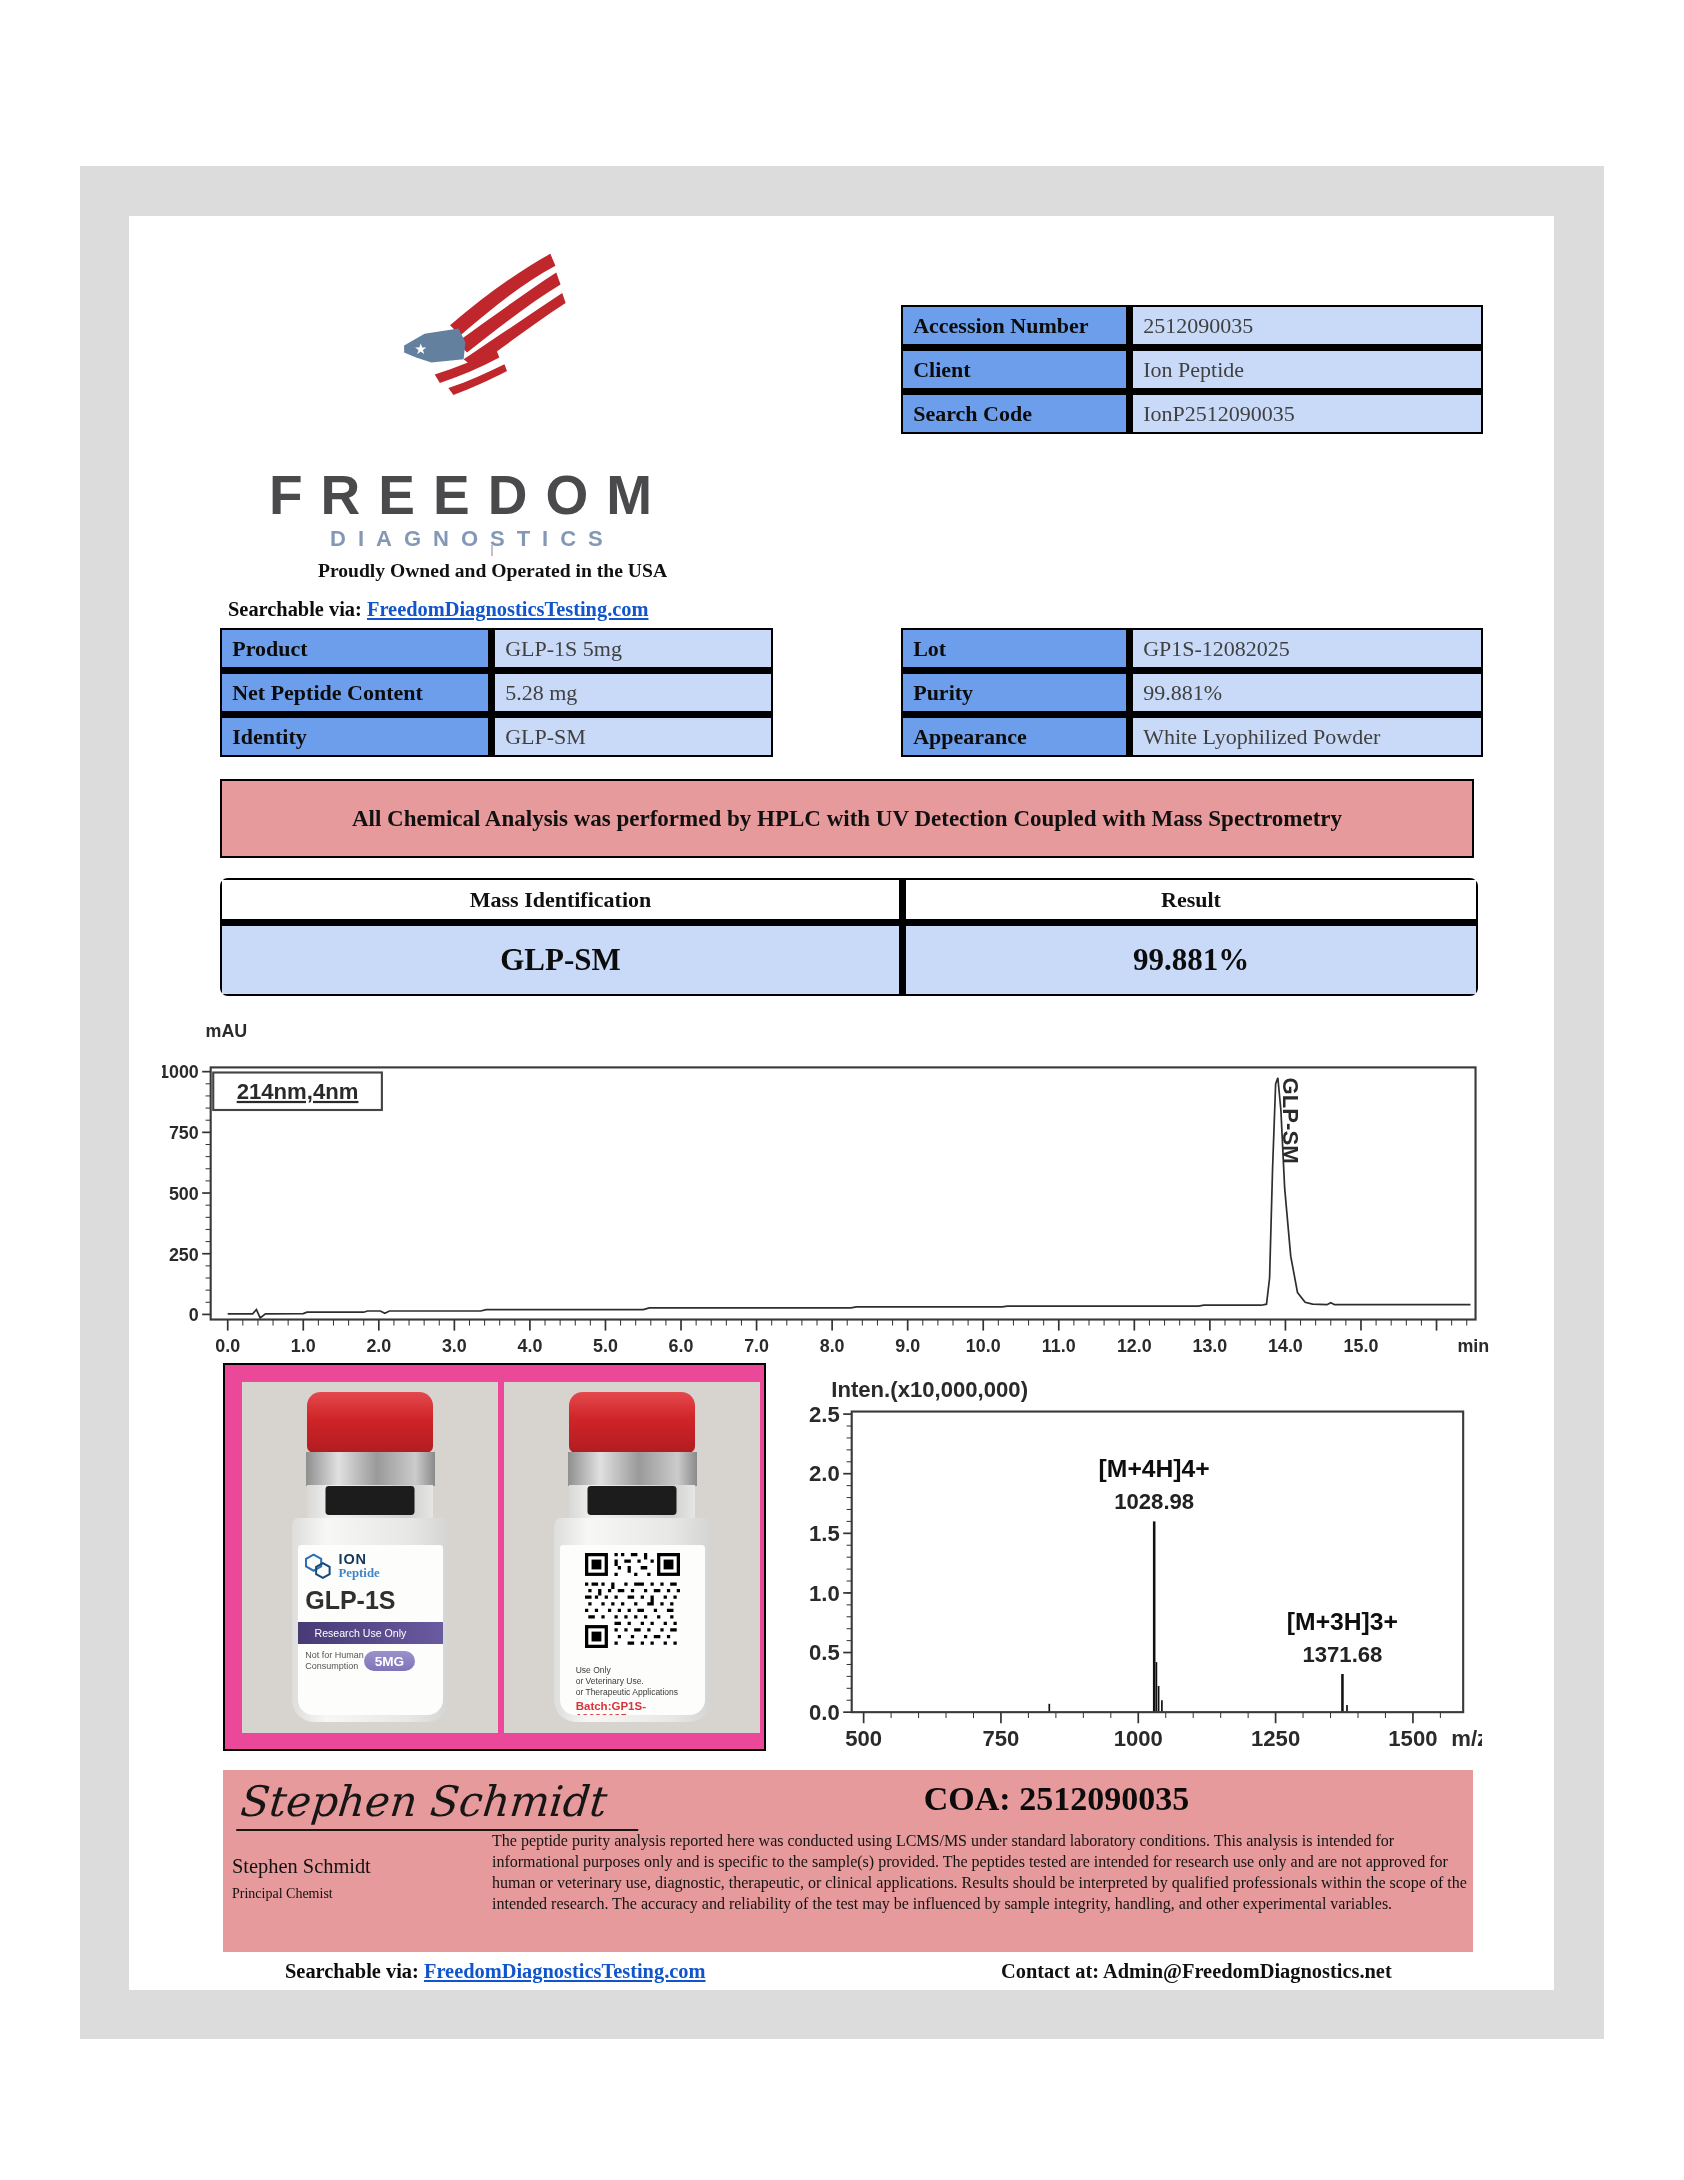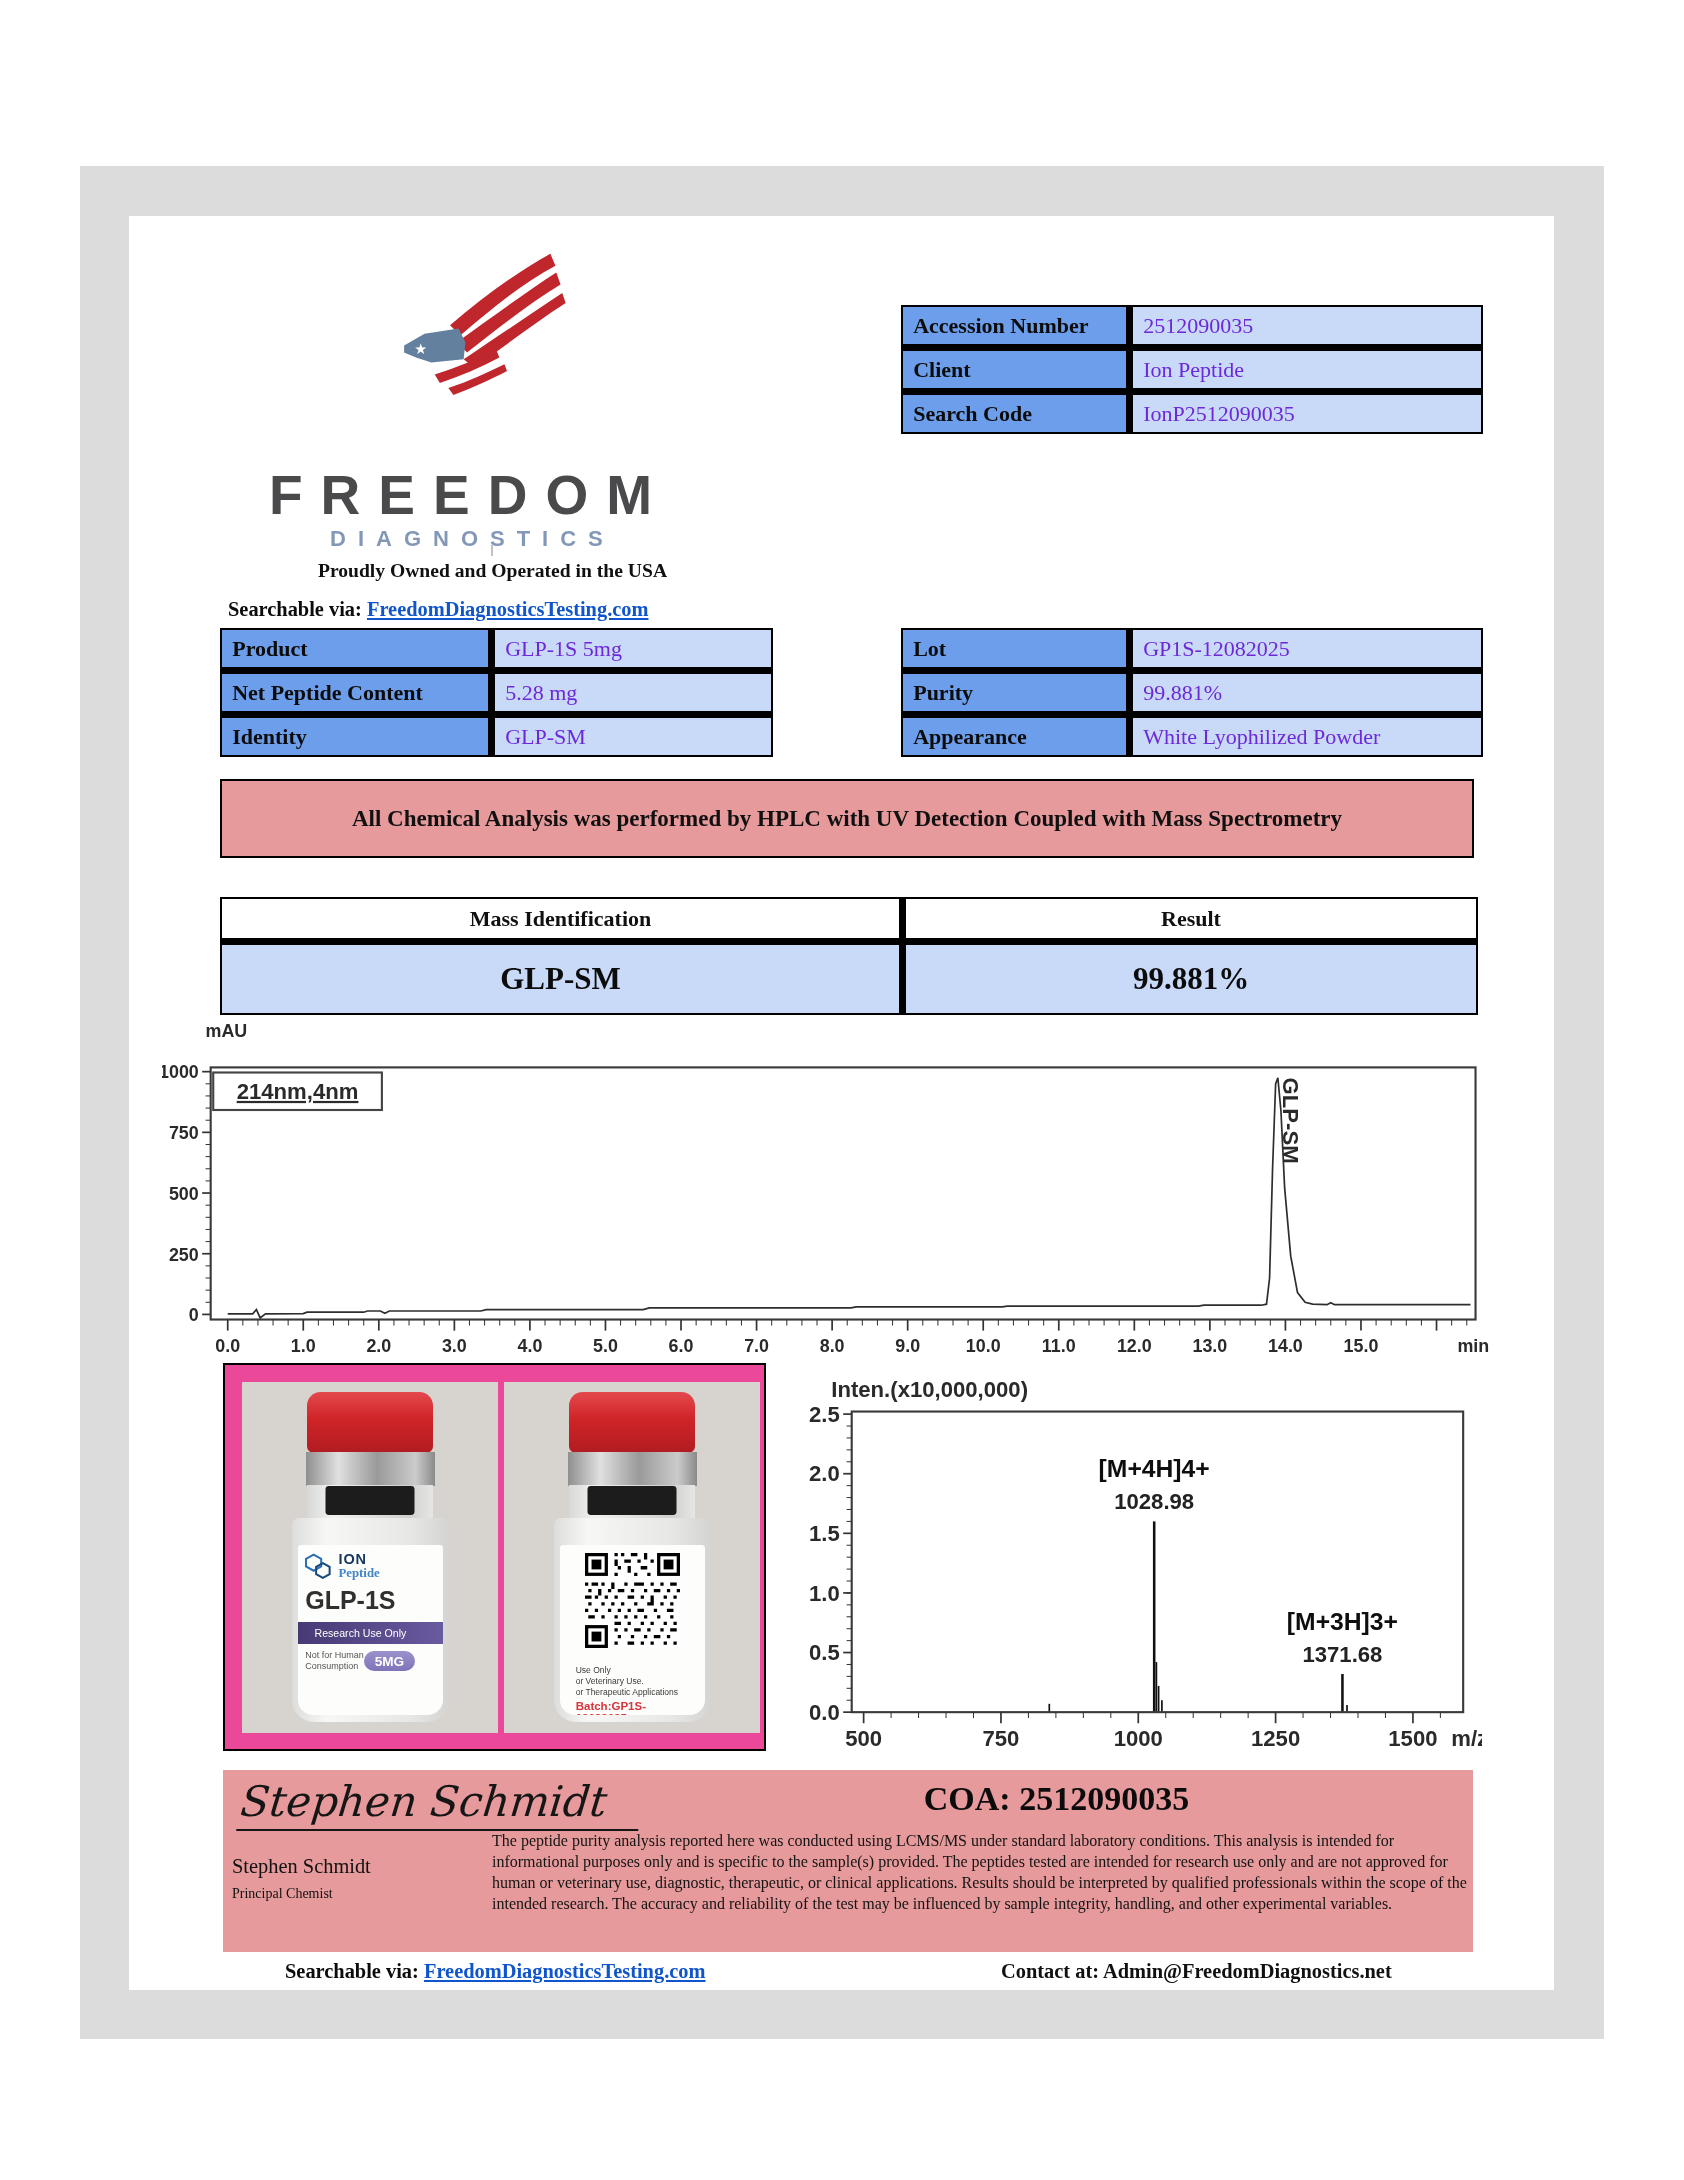--- a/index.html
+++ b/index.html
@@ -19,31 +19,31 @@
   .logo-dash{left:491px;top:545px;width:1.7px;height:11px;background:#c2c2c2;}
   .tagline{left:220px;top:560px;width:545px;text-align:center;font-size:19.6px;font-weight:bold;}
   .search-line{left:228px;top:598px;font-size:20.4px;}
   .lnk{color:#1155cc;font-weight:bold;text-decoration:underline;cursor:pointer;}
   .blb{font-weight:bold;color:#0c0c0c;}
 
   
   .ctable{display:grid;gap:7px;background:#000;border:2.6px solid #000;}
   .ctable .cl,.ctable .cv{display:flex;align-items:center;padding-left:10.2px;font-size:22px;}
   .cl{background:#6d9eeb;font-weight:bold;color:#0c0c0c;}
-  .cv{background:#c9daf8;color:#6d28d9;}
+  .cv{background:#c9daf8;color:#404040;}
   #info-table{left:901px;top:305px;width:578px;grid-template-columns:223px 1fr;grid-auto-rows:37px;}
   #date-table{left:901px;top:464px;width:578px;grid-template-columns:223px 1fr;grid-auto-rows:36px;}
   #product-table{left:220px;top:628px;width:549px;grid-template-columns:266px 1fr;grid-auto-rows:37px;}
   #lot-table{left:901px;top:628px;width:578px;grid-template-columns:223px 1fr;grid-auto-rows:37px;}
 
   .banner{left:220px;top:779px;width:1254px;height:79px;background:#e69a9b;border:2.6px solid #000;
           display:flex;align-items:center;justify-content:center;font-size:23px;font-weight:bold;
           box-sizing:border-box;}
-  #result-table{left:220px;top:897px;width:1254px;grid-template-columns:677px 1fr;
-                grid-template-rows:39px 68px;}
+  #result-table{left:220px;top:878px;width:1254px;grid-template-columns:677px 1fr;
+                grid-template-rows:39px 68px;border-radius:8px;}
   .rh{background:#ffffff;display:flex;align-items:center;justify-content:center;
       font-size:22px;font-weight:bold;}
   .rd{background:#c9daf8;display:flex;align-items:center;justify-content:center;
       font-size:31px;font-weight:bold;color:#0c0c0c;}
 
   
   svg text{user-select:none;}
   .ct{font:bold 21px "Liberation Sans",sans-serif;fill:#2a2a2a;}
   .cl2{font:bold 26px "Liberation Sans",sans-serif;fill:#2a2a2a;}
   .cb{font:bold 29px "Liberation Sans",sans-serif;fill:#0e0e0e;}

